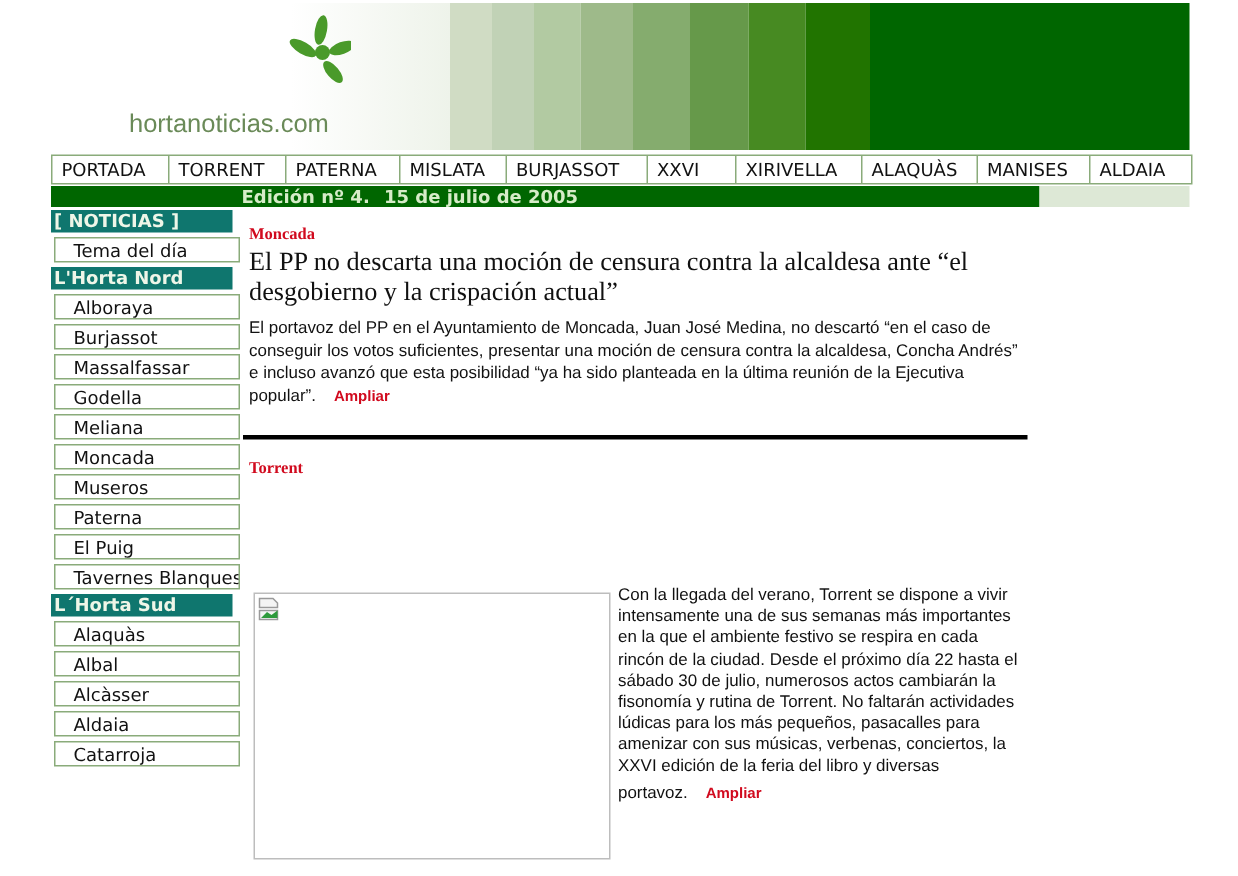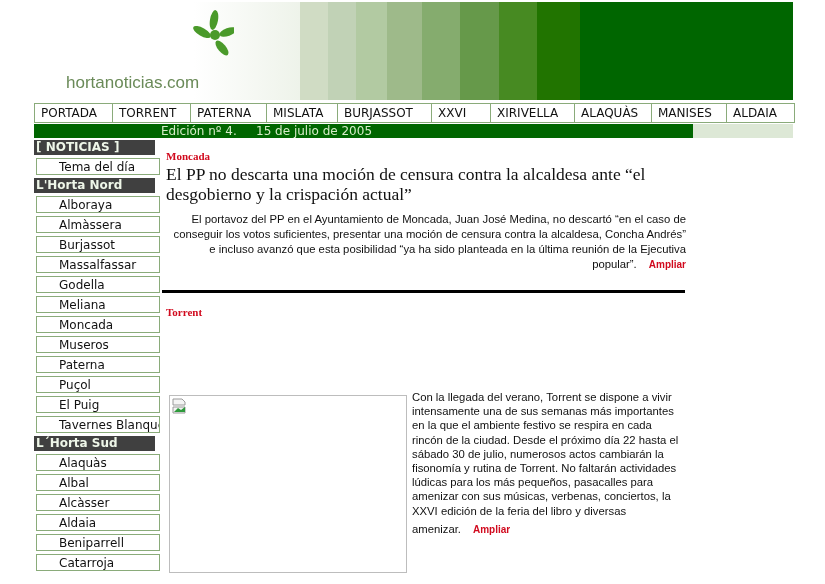--- a/index.html
+++ b/index.html
@@ -3,45 +3,45 @@
 <meta charset="utf-8">
 <style>
   html, body { margin:0; padding:0; background:#ffffff; }
   body { width:825px; height:584px; overflow:hidden; position:relative; font-family:"DejaVu Sans", sans-serif; }
   .page { position:absolute; left:34px; top:0; width:760px; }
 
   
   .banner { position:absolute; left:0; top:2px; width:759px; height:98px; display:flex; }
   .logo-area { width:266px; height:98px; position:relative; background:linear-gradient(90deg,#ffffff 0%,#ffffff 60%,#eef3ea 100%); }
   .logo-text { position:absolute; left:8px; top:6px; font-family:"Liberation Sans", sans-serif; font-weight:bold; font-size:66px; letter-spacing:-2px; color:#111; line-height:1; }
-  .logo-sub { position:absolute; left:32px; top:71px; font-family:"Liberation Sans", sans-serif; font-size:17px; color:#6a8a58; letter-spacing:0px; }
+  .logo-sub { position:absolute; left:52px; top:71px; font-family:"Liberation Sans", sans-serif; font-size:17px; color:#6a8a58; letter-spacing:0px; }
   .logo-star { position:absolute; left:150px; top:8px; width:50px; height:50px; }
   .stripes { flex:1; display:flex; }
   .stripe { height:98px; }
 
   
   .nav { position:absolute; left:0; top:103px; width:759px; height:18px; display:flex; border:1px solid #8aab7a; background:#fff; }
   .nav-item { border-right:1px solid #8aab7a; font-family:"DejaVu Sans", sans-serif; font-size:12px; color:#111; padding:2px 0 0 6px; box-sizing:border-box; height:18px; line-height:14px; white-space:nowrap; }
   .nav-item:last-child { border-right:none; }
 
   
-  .edition { position:absolute; left:0; top:124px; width:659px; height:14px; background:#006600; color:#d6ecc8; font-size:12px; font-weight:normal; line-height:14px; }
+  .edition { position:absolute; left:0; top:124px; width:659px; height:14px; background:#006600; color:#d6ecc8; font-size:12px; font-weight:bold; line-height:14px; }
   .edition span { position:absolute; top:0; }
   .edition-tail { position:absolute; left:659px; top:124px; width:100px; height:14px; background:#dde8d6; }
 
   
   .sidebar { position:absolute; left:0; top:140px; width:126px; }
-  .side-head { background:#404040; color:#eef6e8; font-size:12px; font-weight:bold; height:15px; line-height:15px; padding-left:2px; margin-bottom:3px; width:119px; }
-  .side-item { border:1px solid #8aab7a; height:17px; line-height:17px; font-size:12px; color:#111; padding-left:22px; margin:0 0 3px 2px; box-sizing:border-box; width:124px; white-space:nowrap; overflow:hidden; background:#fff; }
+  .side-head { background:#0f766e; color:#eef6e8; font-size:12px; font-weight:bold; height:15px; line-height:15px; padding-left:2px; margin-bottom:3px; width:119px; }
+  .side-item { border:1px solid #8aab7a; height:17px; line-height:17px; font-size:12px; color:#111; padding-left:12px; margin:0 0 3px 2px; box-sizing:border-box; width:124px; white-space:nowrap; overflow:hidden; background:#fff; }
 
   
   .main { position:absolute; left:132px; top:150px; width:520px; font-family:"Liberation Serif", serif; }
   .section-tag { color:#d10a1e; font-weight:bold; font-size:11px; font-family:"Liberation Serif", serif; }
   .headline { font-size:17.5px; color:#111; line-height:20px; margin:2px 0 8px 0; font-family:"Liberation Serif", serif; }
-  .summary { font-family:"Liberation Sans", sans-serif; font-size:11.3px; color:#111; line-height:15px;text-align:right; }
+  .summary { font-family:"Liberation Sans", sans-serif; font-size:11.3px; color:#111; line-height:15px; }
   .ampliar { color:#d10a1e; font-weight:bold; font-size:10px; margin-left:12px; font-family:"Liberation Sans", sans-serif; }
   .divider { position:absolute; left:128px; top:290px; width:523px; height:3px; background:#000; }
 
   .art2 { position:absolute; left:132px; top:306px; width:520px; }
   .img-box { position:absolute; left:3px; top:89px; width:238px; height:178px; border:1px solid #bdbdbd; box-sizing:border-box; background:#fff; }
   .broken-icon { position:absolute; left:2px; top:2px; width:16px; height:16px; }
   .art2-text { position:absolute; left:246px; top:84px; width:272px; font-family:"Liberation Sans", sans-serif; font-size:11.3px; line-height:14.2px; color:#111; }
   .art2-last { margin-top:4px; }
 </style>
 </head>
@@ -93,38 +93,35 @@
     <span style="left:222px">15 de julio de 2005</span>
   </div>
   <div class="edition-tail"></div>
 
   <div class="sidebar">
     <div class="side-head">[ NOTICIAS ]</div>
     <div class="side-item">Tema del día</div>
 
     <div class="side-head">L'Horta Nord</div>
     <div class="side-item">Alboraya</div>
-    <div class="side-item">Almàssera</div>
     <div class="side-item">Burjassot</div>
     <div class="side-item">Massalfassar</div>
     <div class="side-item">Godella</div>
     <div class="side-item">Meliana</div>
     <div class="side-item">Moncada</div>
     <div class="side-item">Museros</div>
     <div class="side-item">Paterna</div>
-    <div class="side-item">Puçol</div>
     <div class="side-item">El Puig</div>
     <div class="side-item">Tavernes Blanques</div>
 
     <div class="side-head">L´Horta Sud</div>
     <div class="side-item">Alaquàs</div>
     <div class="side-item">Albal</div>
     <div class="side-item">Alcàsser</div>
     <div class="side-item">Aldaia</div>
-    <div class="side-item">Beniparrell</div>
     <div class="side-item">Catarroja</div>
   </div>
 
   <div class="main">
     <div class="section-tag">Moncada</div>
     <div class="headline">El PP no descarta una moción de censura contra la alcaldesa ante “el desgobierno y la crispación actual”</div>
     <div class="summary"><span>El portavoz del PP en el Ayuntamiento de Moncada, Juan José Medina, no descartó “en el caso de conseguir los votos suficientes, presentar una moción de censura contra la alcaldesa, Concha Andrés” e incluso avanzó que esta posibilidad “ya ha sido planteada en la última reunión de la Ejecutiva popular”.</span><span class="ampliar">Ampliar</span></div>
   </div>
 
   <div class="divider"></div>
@@ -133,17 +130,17 @@
     <div class="section-tag">Torrent</div>
     <div class="img-box">
       <svg class="broken-icon" viewBox="0 0 16 16">
         <path d="M1 1h9l3 3v3H1z" fill="#f4f4f4" stroke="#9a9a9a" stroke-width="1"></path>
         <path d="M1 9h12v6H1z" fill="#f4f4f4" stroke="#9a9a9a" stroke-width="1"></path>
         <path d="M2 14l4-4 3 2 4-3v5z" fill="#2e9a3c"></path>
       </svg>
     </div>
     <div class="art2-text">
       <div>Con la llegada del verano, Torrent se dispone a vivir intensamente una de sus semanas más importantes en la que el ambiente festivo se respira en cada rincón de la ciudad. Desde el próximo día 22 hasta el sábado 30 de julio, numerosos actos cambiarán la fisonomía y rutina de Torrent. No faltarán actividades lúdicas para los más pequeños, pasacalles para amenizar con sus músicas, verbenas, conciertos, la XXVI edición de la feria del libro y diversas</div>
-      <div class="art2-last"><span>amenizar.</span><span class="ampliar">Ampliar</span></div>
+      <div class="art2-last"><span>portavoz.</span><span class="ampliar">Ampliar</span></div>
     </div>
   </div>
 
 </div>
 
 </body></html>

